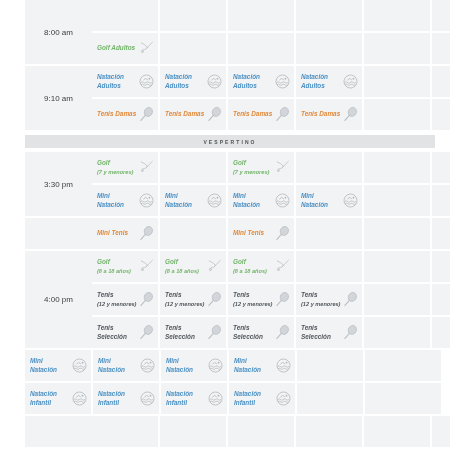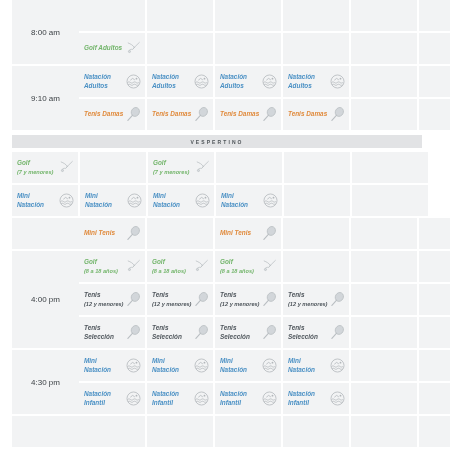--- a/index.html
+++ b/index.html
@@ -4,21 +4,21 @@
 <style>
   html,body{margin:0;padding:0;}
   body{
     width:450px;height:450px;overflow:hidden;
     background:#ffffff;
     font-family:"Liberation Sans","DejaVu Sans",sans-serif;
   }
   .schedule{
     position:relative;width:450px;height:371px;
     box-sizing:border-box;
-    padding:0 20px 0 12px;
+    padding:0 20px 0 25px;
   }
   .grid{width:410px;}
   .band{
     width:410px;height:13px;background:#e2e3e5;
     display:flex;align-items:center;justify-content:center;
     margin:3px 0 4px 0;
   }
   .band span{
     font-size:5px;letter-spacing:2.1px;color:#4f5559;
     font-weight:bold;
@@ -195,20 +195,21 @@
             </div>
             <div class="cell empty"></div>
             <div class="cell wide empty"></div>
           </div>
         </div>
       </div>
       <div class="band">
         <span>VESPERTINO</span>
       </div>
       <div class="block">
+        <div class="timecell">3:30 pm</div>
         <div class="rows">
           <div class="row">
             <div class="cell">
               <div class="lbl c-golf">Golf<span class="sub">(7 y menores)</span></div>
               <div class="ico">
                 <svg width="17" height="17" viewBox="0 0 24 24" fill="none" stroke="#8d959b" stroke-width="1.1">
                   <path d="M4.5 4.2c3.6 1.3 6.6 3.3 8.8 6.1" stroke-linecap="round"></path>
                   <path d="M20.3 3.4L11.6 12" stroke-linecap="round"></path>
                   <path d="M13.3 10.3l-2.6 3.1c-1.6-.6-3.1-.3-4.2.8" stroke-linecap="round"></path>
                   <circle cx="6.3" cy="16.2" r="1.5" fill="#c6ccd0" stroke="#8d959b"></circle>
@@ -431,21 +432,20 @@
                   <path d="M10.4 13.1L4.1 20.4" stroke="#8d959b" stroke-width="1.6" stroke-linecap="round"></path>
                 </svg>
               </div>
             </div>
             <div class="cell empty"></div>
             <div class="cell wide empty"></div>
           </div>
         </div>
       </div>
       <div class="block">
-        <div class="timecell">4:30 pm</div>
         <div class="rows">
           <div class="row">
             <div class="cell">
               <div class="lbl c-nat">Mini Natación</div>
               <div class="ico">
                 <svg width="17" height="17" viewBox="0 0 24 24" fill="none" stroke="#7e868c" stroke-width="1.1">
                   <circle cx="12" cy="12" r="9.2"></circle>
                   <path d="M3.6 13.4c1.4-1.1 2.6-1.1 4 0s2.6 1.1 4 0 2.6-1.1 4 0 2.6 1.1 4 0"></path>
                   <path d="M4.2 16.6c1.3-1 2.4-1 3.7 0s2.4 1 3.7 0 2.4-1 3.7 0 2.4 1 3.6 0"></path>
                   <path d="M7.5 10.2l3.3-2.6 3.1 2.2"></path>

